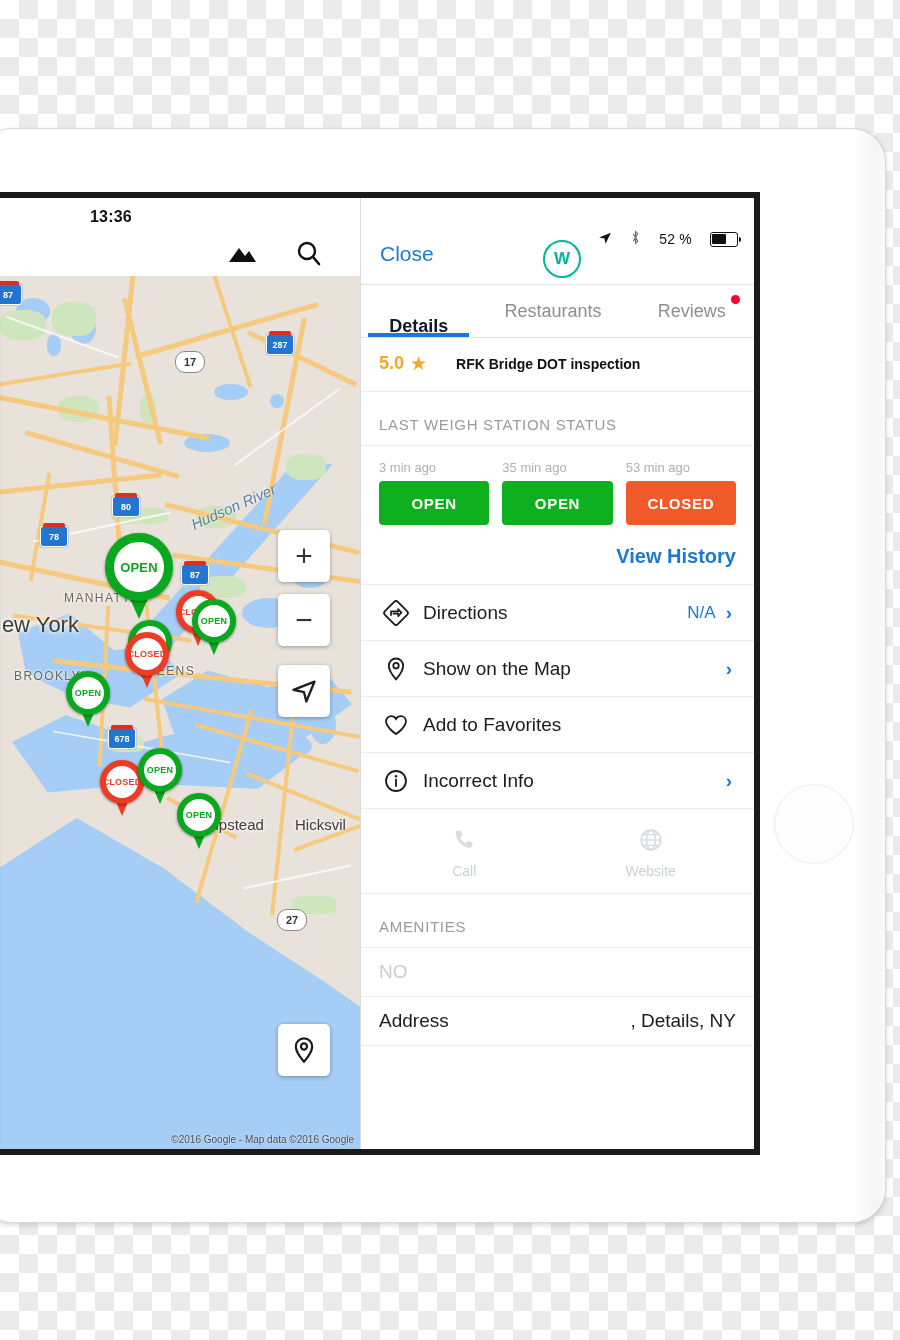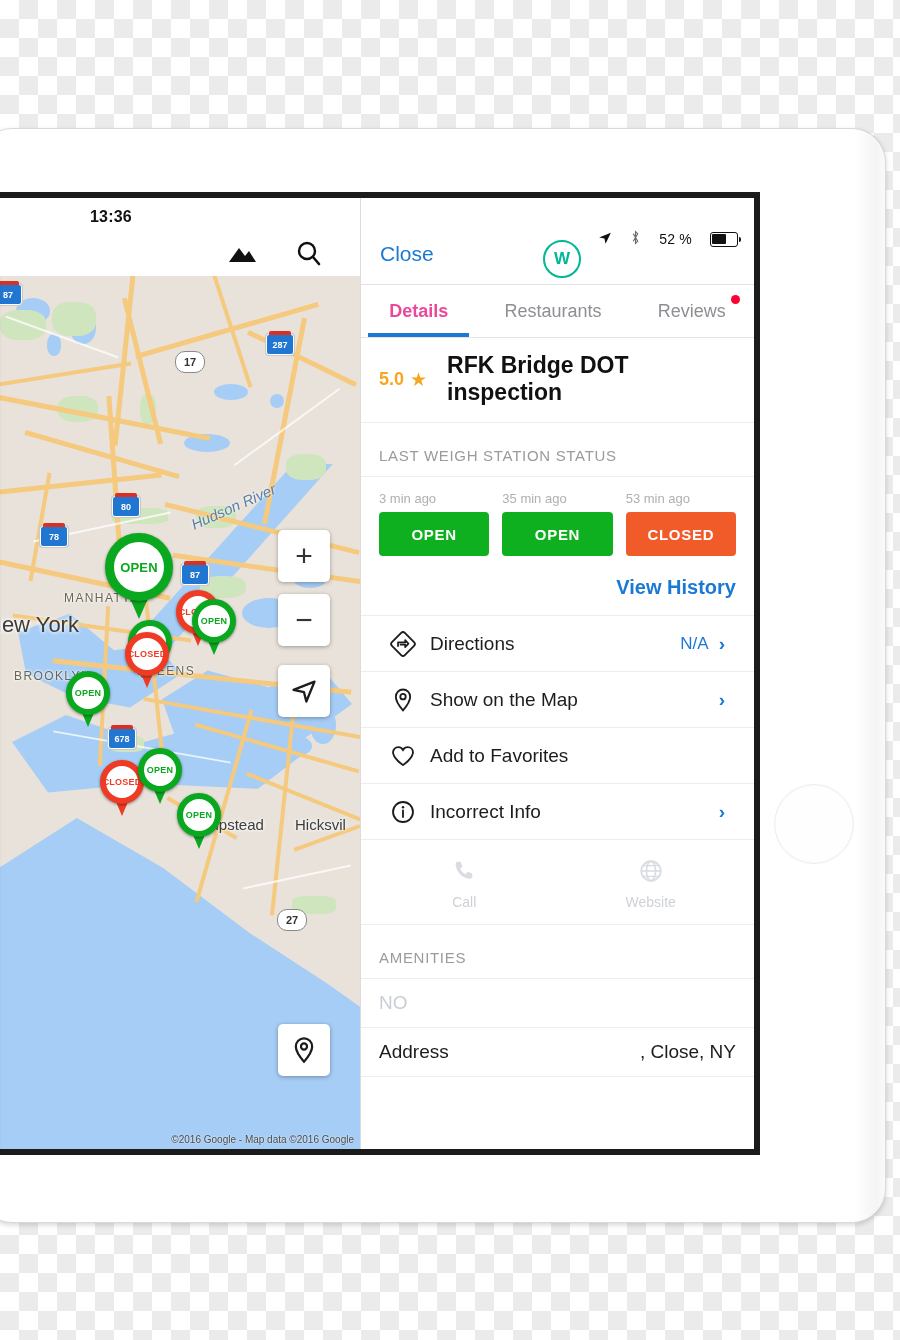--- a/index.html
+++ b/index.html
@@ -196,59 +196,59 @@
   }
 
   #tabs{
     position:relative;flex:0 0 52px;height:52px;display:flex;
     border-bottom:1px solid #e4e4e4;
   }
   .tab{
     flex:1 1 auto;display:flex;align-items:center;justify-content:center;
     font-size:18px;color:#8e8e93;position:relative;cursor:pointer;
   }
-  .tab.active{color:#ec4899;font-weight:bold;}
+  .tab.active{color:#0f172a;font-weight:bold;align-items:flex-end;}
   .tab.active::after{
     content:"";position:absolute;left:6%;right:6%;bottom:0;height:4px;background:#1a79d4;
   }
   .tab .dot{
     position:absolute;width:9px;height:9px;border-radius:50%;background:#f03;
     top:10px;right:14px;
   }
 
   #detail-scroll{flex:1 1 auto;overflow:hidden;}
 
   .row-title{
     display:flex;align-items:center;gap:10px;
     padding:14px 18px 16px 18px;border-bottom:1px solid #ededed;
   }
   #rating{font-size:18px;font-weight:bold;color:#f5a623;}
   #rating-star{color:#f5a623;font-size:19px;margin-left:-4px;}
-  #poi-name{font-size:23px;font-weight:bold;color:#111;margin-left:10px;}
+  #poi-name{font-size:14px;font-weight:bold;color:#111;margin-left:19px;}
 
   .section-head{
     padding:24px 18px 12px 18px;font-size:15px;color:#9a9a9f;letter-spacing:.7px;
     border-bottom:1px solid #ededed;
   }
 
   #status-strip{display:flex;gap:13px;padding:14px 18px 10px 18px;}
   .status-col{flex:1 1 0;}
   .status-time{font-size:13px;color:#b0b0b5;margin-bottom:6px;}
   .status-chip{
     height:44px;border-radius:4px;display:flex;align-items:center;justify-content:center;
     color:#fff;font-size:15px;font-weight:bold;letter-spacing:.7px;cursor:pointer;
   }
   .status-chip.open{background:#0fb01f;}
   .status-chip.closed{background:#f15a29;}
 
   #view-history-wrap{padding:10px 18px 16px 18px;text-align:right;border-bottom:1px solid #ededed;}
   #view-history{font-size:20px;color:#1a79d4;font-weight:bold;cursor:pointer;display:inline-block;}
 
   .act-row{
-    display:flex;align-items:center;height:55px;padding:0 29px;
+    display:flex;align-items:center;height:55px;padding:0 22px;
     border-bottom:1px solid #ededed;cursor:pointer;
   }
   .act-icon{width:40px;flex:0 0 40px;display:flex;align-items:center;color:#1c1c1c;}
   .act-label{flex:1 1 auto;font-size:19px;color:#1c1c1c;}
   .act-value{font-size:17px;color:#1a79d4;margin-right:10px;}
   .act-chev{color:#1a79d4;font-size:19px;font-weight:bold;}
 
   #quick-actions{display:flex;padding:18px 10px 14px 10px;border-bottom:1px solid #ededed;}
   .qa{
     flex:1 1 0;display:flex;flex-direction:column;align-items:center;gap:6px;
@@ -580,20 +580,20 @@
         </div>
       </div>
 
       <div class="section-head">AMENITIES</div>
       <div class="kv-row">
         <span class="kv-val">NO</span>
       </div>
 
       <div class="kv-row dark">
         <span class="kv-key">Address</span>
-        <span class="kv-val">, Close, NY</span>
+        <span class="kv-val">, Details, NY</span>
       </div>
 
     </div>
   </div>
 
 </div>
 </div>
 
 </body></html>

